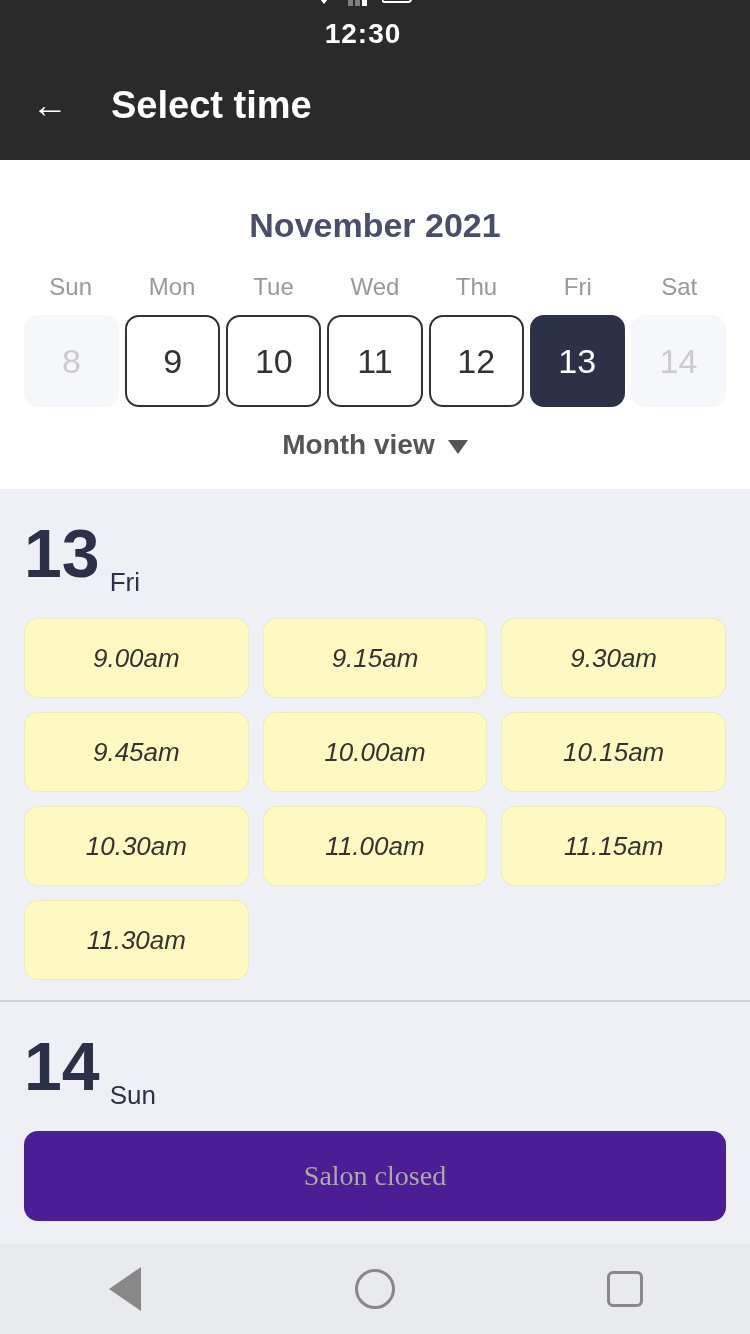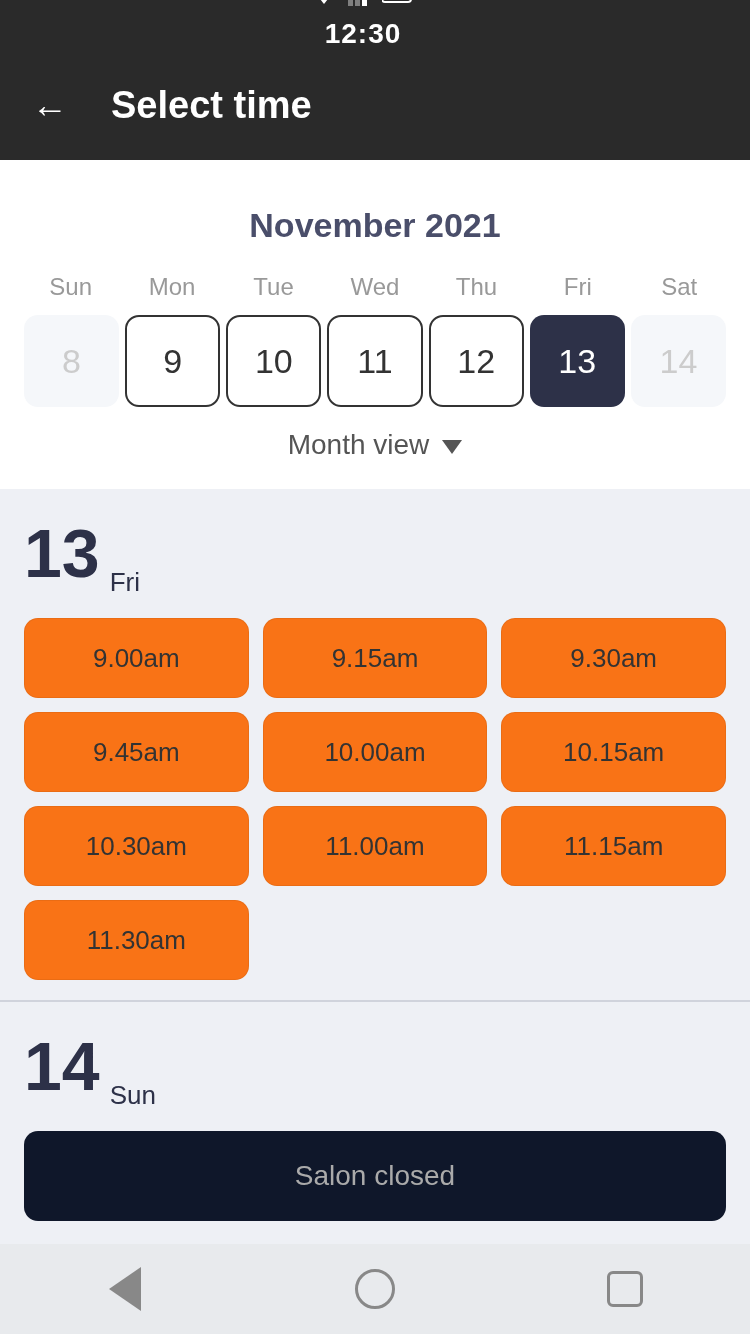--- a/index.html
+++ b/index.html
@@ -114,20 +114,21 @@
     }
 
     
     .month-view-row {
       display: flex;
       align-items: center;
       justify-content: center;
       gap: 13px;
       padding: 22px 0 8px;
       cursor: pointer;
+      font-weight: bold;
     }
     .month-view-label {
       font-size: 28px;
       color: #555;
     }
     .chevron-down {
       width: 0;
       height: 0;
       border-left: 10px solid transparent;
       border-right: 10px solid transparent;
@@ -163,48 +164,50 @@
       margin-top: 48px;
     }
 
     .time-grid {
       display: grid;
       grid-template-columns: repeat(3, 1fr);
       gap: 14px;
       margin-left: 0;
     }
     .time-slot {
-      background: #f97316;
+      background: #fef9c3;
       border-radius: 14px;
       height: 80px;
       display: flex;
       align-items: center;
       justify-content: center;
       font-size: 26px;
       color: #333;
       cursor: pointer;
       border: 1.5px solid rgba(0,0,0,0.06);
+      font-style: italic;
     }
 
     .day-divider {
       height: 1.5px;
       background: #d0d3dc;
       margin: 0 0;
     }
 
     .closed-block {
-      background: #0f172a;
+      background: #4c1d95;
       border-radius: 14px;
       height: 90px;
       display: flex;
       align-items: center;
       justify-content: center;
       font-size: 28px;
       color: #aaa;
       margin-top: 8px;
+      font-family: Liberation Serif, serif;
     }
 
     
     .bottom-nav {
       position: fixed;
       bottom: 0;
       width: 750px;
       height: 90px;
       background: #e8eaed;
       display: flex;

